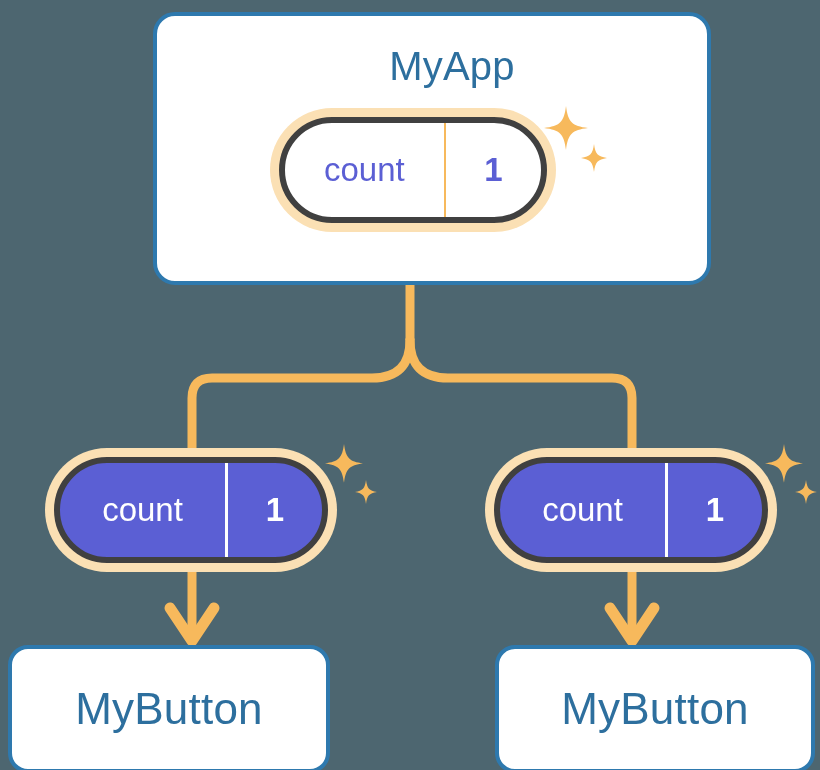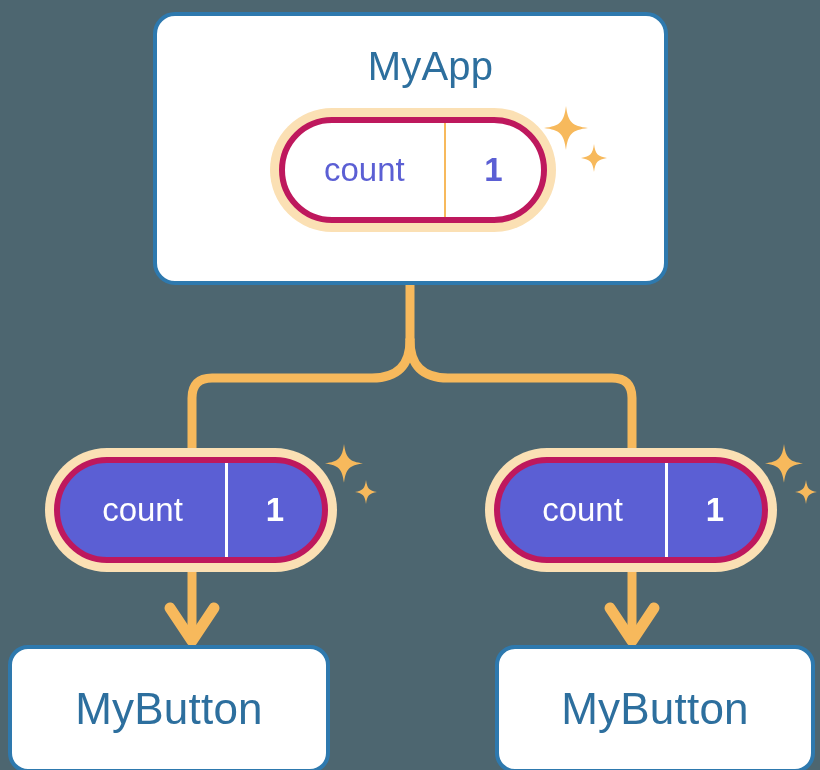--- a/index.html
+++ b/index.html
@@ -40,21 +40,21 @@
     color: #2d6f9e;
     font-size: 44px;
     font-weight: 400;
     letter-spacing: 0.2px;
     white-space: nowrap;
   }
 
   #card-myapp {
     left: 153px;
     top: 12px;
-    width: 515px;
+    width: 558px;
     height: 273px;
     border-radius: 22px;
     align-items: flex-start;
     justify-content: center;
     padding-top: 28px;
     padding-left: 40px;
   }
   #card-myapp .card-title { font-size: 40px; }
 
   #card-button-left {
@@ -76,21 +76,21 @@
     box-sizing: border-box;
     border-radius: 999px;
     background: #fbe0b4;          
     padding: 9px;
   }
   .pill {
     box-sizing: border-box;
     width: 100%;
     height: 100%;
     border-radius: 999px;
-    border: 6px solid #be185d;
+    border: 6px solid #404040;
     display: flex;
     align-items: stretch;
     overflow: hidden;
     justify-content: space-between;
   }
   .pill-key, .pill-val {
     display: flex;
     align-items: center;
     justify-content: center;
     box-sizing: border-box;

